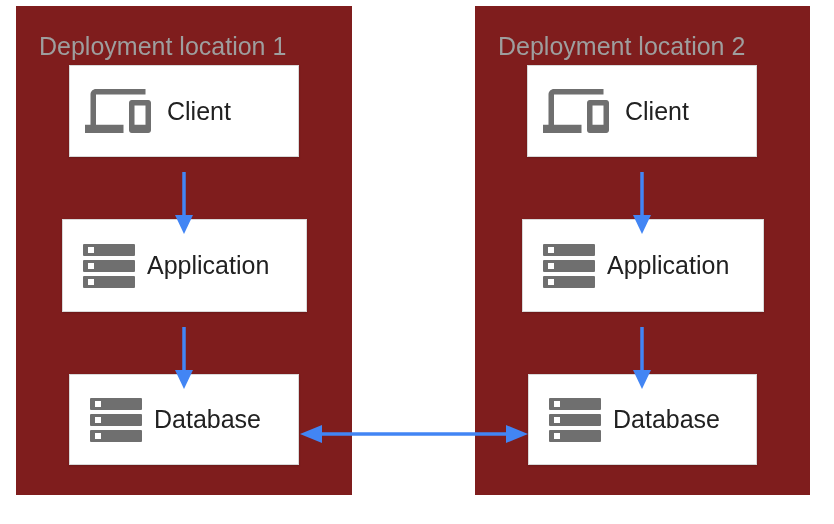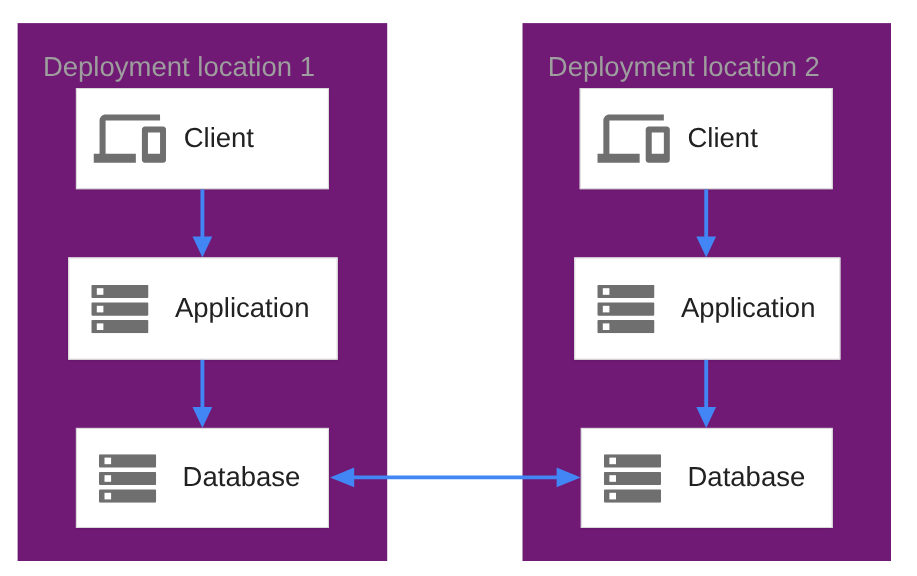--- a/index.html
+++ b/index.html
@@ -6,23 +6,23 @@
   .canvas {
     position: relative;
     width: 834px;
     height: 524px;
     background: #ffffff;
     overflow: hidden;
     font-family: "Liberation Sans", sans-serif;
   }
   .zone {
     position: absolute;
-    top: 21px;
+    top: 6px;
     height: 489px;
-    background: #701a75;
+    background: #7f1d1d;
   }
   .zone-1 { left: 16px; width: 336px; }
   .zone-2 { left: 475px; width: 335px; }
   .zone-title {
     position: absolute;
     top: 26px;
     left: 23px;
     font-size: 25px;
     line-height: 1.15;
     color: #9e9e9e;
@@ -37,21 +37,21 @@
     display: flex;
     align-items: center;
   }
   .node .label {
     font-size: 25px;
     color: #212121;
     white-space: nowrap;
     text-align: center;
   }
   .client-node { padding-left: 15px; gap: 16px; }
-  .server-node { padding-left: 20px; gap: 24px; }
+  .server-node { padding-left: 20px; gap: 12px; }
   .icon { display: flex; align-items: center; justify-content: center; }
   
   .n-client-1 { left: 53px; top: 59px;  width: 230px; height: 92px; }
   .n-app-1    { left: 46px; top: 213px; width: 245px; height: 93px; }
   .n-db-1     { left: 53px; top: 368px; width: 230px; height: 91px; }
   .n-client-2 { left: 52px; top: 59px;  width: 230px; height: 92px; }
   .n-app-2    { left: 47px; top: 213px; width: 242px; height: 93px; }
   .n-db-2     { left: 53px; top: 368px; width: 229px; height: 91px; }
   
   .arrow { position: absolute; }

